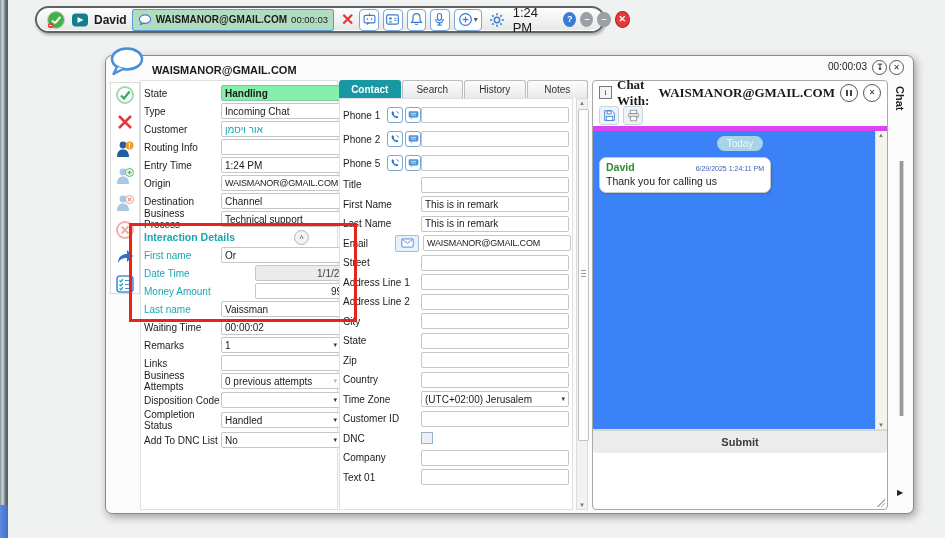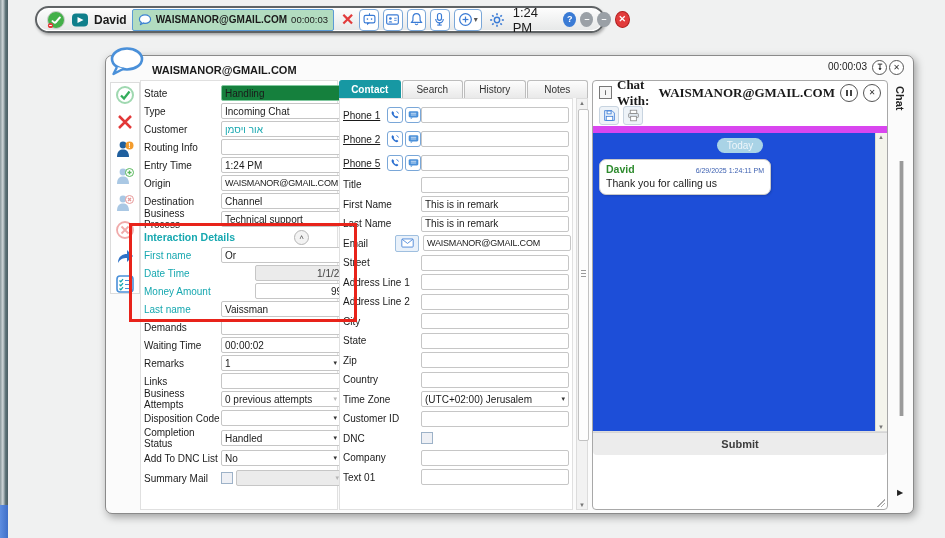--- a/index.html
+++ b/index.html
@@ -48,21 +48,21 @@
 
   
   .leftform{position:absolute;left:34px;top:24px;width:198px;height:430px;background:#fff;
     border:1px solid #e0e0e0;padding:3px 0 0 3px;box-sizing:border-box;}
   .lrow{display:flex;align-items:center;height:18px;}
   .lrow.tall{height:20px;}
   .lab{width:77px;font-size:10px;flex:none;}
   .lab.teal{color:#17a8b0;}
   .ctrl{position:relative;width:112px;height:14px;border:1px solid #c6c6c6;border-radius:2px;
     background:#fff;font-size:10px;padding:0 3px;display:flex;align-items:center;flex:none;}
-  .ctrl.green{background:#15803d;border-color:#82c9a0;}
+  .ctrl.green{background:#86efac;border-color:#82c9a0;font-weight:bold;}
   .ctrl.tealtxt{color:#17a8b0;}
   .ctrl.tight{font-size:9px;letter-spacing:-.2px;}
   .ctrl.dis{background:#ebebeb;color:#444;}
   .ctrl.right{justify-content:flex-end;}
   .ctrl.short{width:97px;margin-left:34px;}
   .ddbtn{width:13px;height:16px;border:1px solid #c6c6c6;border-radius:2px;background:#fdfdfd;
     display:flex;align-items:center;justify-content:center;font-size:7px;color:#333;flex:none;}
   .spin{width:13px;height:16px;border:1px solid #c6c6c6;border-radius:2px;background:#fdfdfd;
     display:flex;flex-direction:column;align-items:center;justify-content:center;font-size:6px;line-height:6px;color:#333;flex:none;}
   .combo-arrow{position:absolute;right:3px;font-size:7px;color:#333;}
@@ -81,21 +81,21 @@
   .tabbar{display:flex;height:18px;gap:1px;}
   .tab{flex:1;display:flex;align-items:center;justify-content:center;font-size:10px;
     background:linear-gradient(180deg,#fdfdfd,#e9e9e9);border:1px solid #bdbdbd;border-bottom:none;
     border-radius:3px 3px 0 0;color:#333;text-align:right;}
   .tab.active{background:#1798a3;color:#fff;font-weight:bold;border-color:#1798a3;}
   .midform{position:absolute;left:0;top:18px;width:234px;height:412px;background:#fff;
     border:1px solid #e0e0e0;padding:4px 0 0 3px;box-sizing:border-box;overflow:hidden;}
   .mrow{display:flex;align-items:center;height:19.5px;}
   .mrow.ph{height:24px;}
   .mlab{font-size:10px;flex:none;width:78px;}
-  .mlab.w43{width:44px;text-decoration:underline;} .mlab.w53{width:52px;}
+  .mlab.w43{width:44px;} .mlab.w53{width:52px;}
   .icbtns{width:34px;display:flex;gap:2px;flex:none;}
   .icb{width:15px;height:14px;border:1px solid #7aa7d8;border-radius:3px;background:#fff;
     display:flex;align-items:center;justify-content:center;}
   .embtn{width:22px;height:15px;border:1px solid #9fbfdf;border-radius:2px;background:#e9f1fa;
     display:flex;align-items:center;justify-content:center;flex:none;margin-right:4px;}
   .minput{position:relative;width:140px;height:14px;border:1px solid #c6c6c6;border-radius:2px;background:#fff;
     font-size:10px;padding:0 3px;display:flex;align-items:center;flex:none;}
   .minput.tight{font-size:9px;letter-spacing:-.2px;}
   .mscroll{position:absolute;right:0;top:18px;width:12px;height:412px;background:#f2f2f2;border:1px solid #dcdcdc;box-sizing:border-box;}
   .mscroll .sarr{position:absolute;left:0;width:10px;text-align:center;font-size:6px;color:#777;}
@@ -108,21 +108,21 @@
   .chathead{height:23px;display:flex;align-items:center;gap:5px;padding:0 6px;flex:none;}
   .infoicon{width:11px;height:11px;border:1px solid #777;font-size:8px;display:flex;align-items:center;
     justify-content:center;color:#333;background:#f5f5f5;flex:none;}
   .chathead b{font-size:13px;font-family:Liberation Serif, serif;}
   .hbtn{width:16px;height:16px;border:1.4px solid #555;border-radius:50%;display:flex;align-items:center;
     justify-content:center;font-size:8px;color:#333;background:#fff;flex:none;}
   .pausebars{display:flex;gap:2px;} .pausebars i{width:2px;height:6px;background:#444;}
   .chattools{height:22px;display:flex;align-items:center;gap:4px;padding:0 6px;flex:none;}
   .toolbtn{width:18px;height:17px;border:1px solid #c8d4e0;border-radius:3px;background:#eef3f8;
     display:flex;align-items:center;justify-content:center;}
-  .chatarea{position:relative;flex:none;height:298px;background:#1d4ed8;border-top:7px solid #d946ef;
+  .chatarea{position:relative;flex:none;height:298px;background:#3b82f6;border-top:5px solid #d946ef;
     border-bottom:1px solid #ddd;}
   .daybadge{position:absolute;left:50%;transform:translateX(-50%);top:5px;width:46px;height:15px;
     background:#a9d3e6;border-radius:8px;color:#eef6fa;font-size:10px;display:flex;align-items:center;justify-content:center;}
   .bubble{position:absolute;left:6px;top:26px;width:158px;background:#fff;border:1px solid #c9c9c9;
     border-radius:7px;box-shadow:1px 1px 2px rgba(0,0,0,.15);padding:3px 6px 5px;}
   .bub-top{display:flex;justify-content:space-between;align-items:baseline;gap:6px;}
   .bub-author{color:#2e8b2e;font-weight:bold;font-size:10.5px;}
   .bub-time{color:#3b5fb0;font-size:7px;white-space:nowrap;}
   .bub-text{font-size:10.5px;margin-top:2px;}
   .cscroll{position:absolute;right:0;top:0;width:11px;height:100%;background:#f4f4ec;border-left:1px solid #e0e0d0;}
@@ -355,24 +355,20 @@
             <span>▴</span>
             <span>▾</span>
           </span>
         </div>
       <div class="lrow">
           <span class="lab teal">Last name</span>
           <span class="ctrl">Vaissman</span>
         </div>
 
       <div class="lrow">
-          <span class="lab">Demands</span>
-          <span class="ctrl"></span>
-        </div>
-      <div class="lrow">
           <span class="lab">Waiting Time</span>
           <span class="ctrl">00:00:02</span>
         </div>
       <div class="lrow">
           <span class="lab">Remarks</span>
           <span class="ctrl">
             <span>1</span>
             <span class="combo-arrow">▾</span>
           </span>
         </div>
@@ -399,27 +395,20 @@
           <span class="ctrl">
             <span>Handled</span>
             <span class="combo-arrow">▾</span>
           </span>
         </div>
       <div class="lrow tall">
           <span class="lab">Add To DNC List</span>
           <span class="ctrl">
             <span>No</span>
             <span class="combo-arrow">▾</span>
-          </span>
-        </div>
-      <div class="lrow tall">
-          <span class="lab">Summary Mail</span>
-          <span class="cb"></span>
-          <span class="ctrl dis" style="width:99px">
-            <span class="combo-arrow pale">▾</span>
           </span>
         </div>
     </div>
 
     <div class="annotation"></div>
 
     <div class="mid">
       <div class="tabbar">
         <span class="tab active">Contact</span>
         <span class="tab">Search</span>

